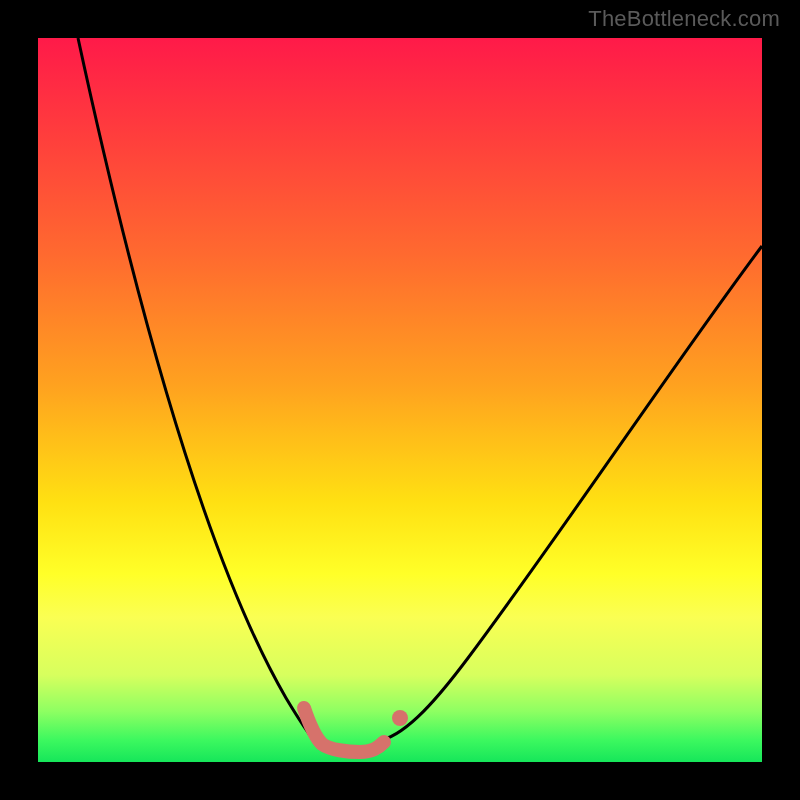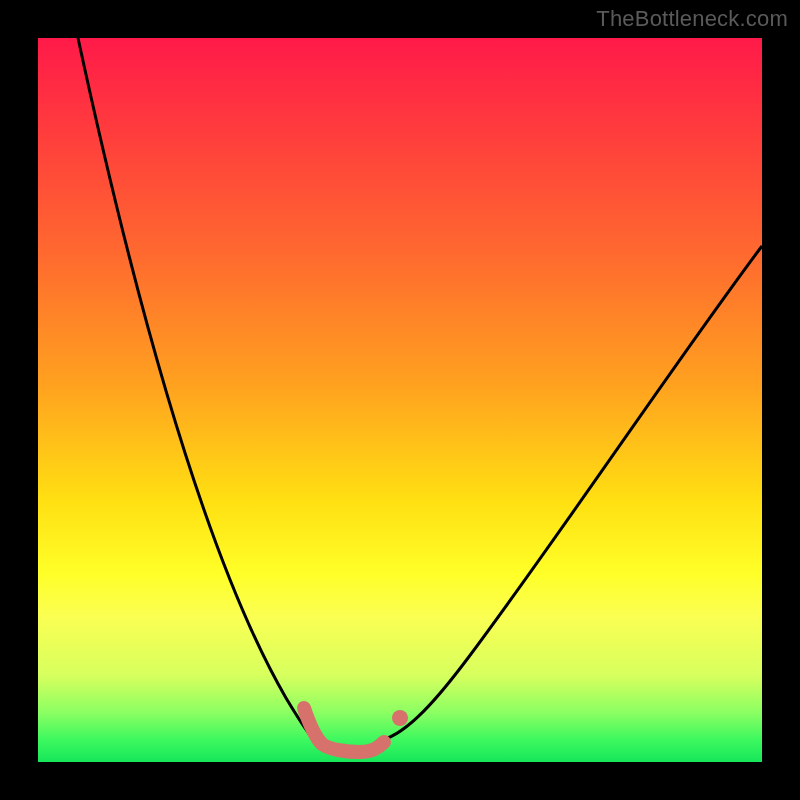--- a/index.html
+++ b/index.html
@@ -33,21 +33,21 @@
       #ffff28 74%,
       #faff53 80%,
       #d7ff5e 88%,
       #8eff62 93%,
       #3cf85f 97%,
       #16e65a 100%);
   }
   .watermark {
     position: absolute;
     top: 6px;
-    right: 12px;
+    right: 20px;
     font-family: Arial, Helvetica, sans-serif;
     font-size: 22px;
     color: #5a5a5a;
     letter-spacing: 0.2px;
     user-select: none;
   }
   svg.curve {
     position: absolute;
     left: 0;
     top: 0;

